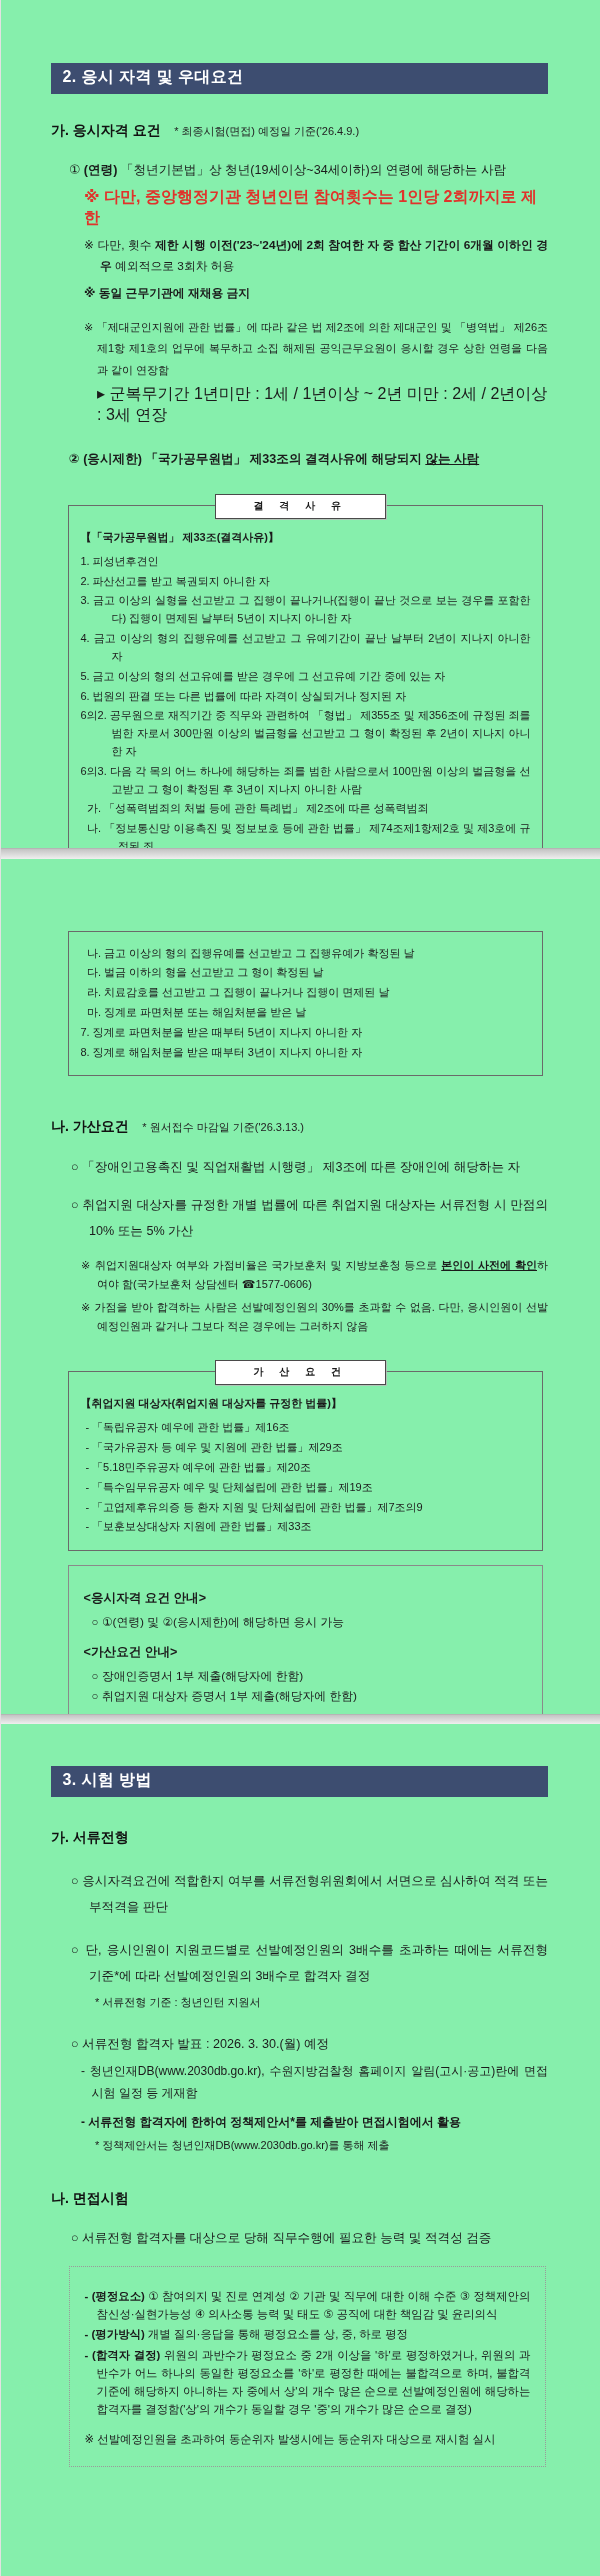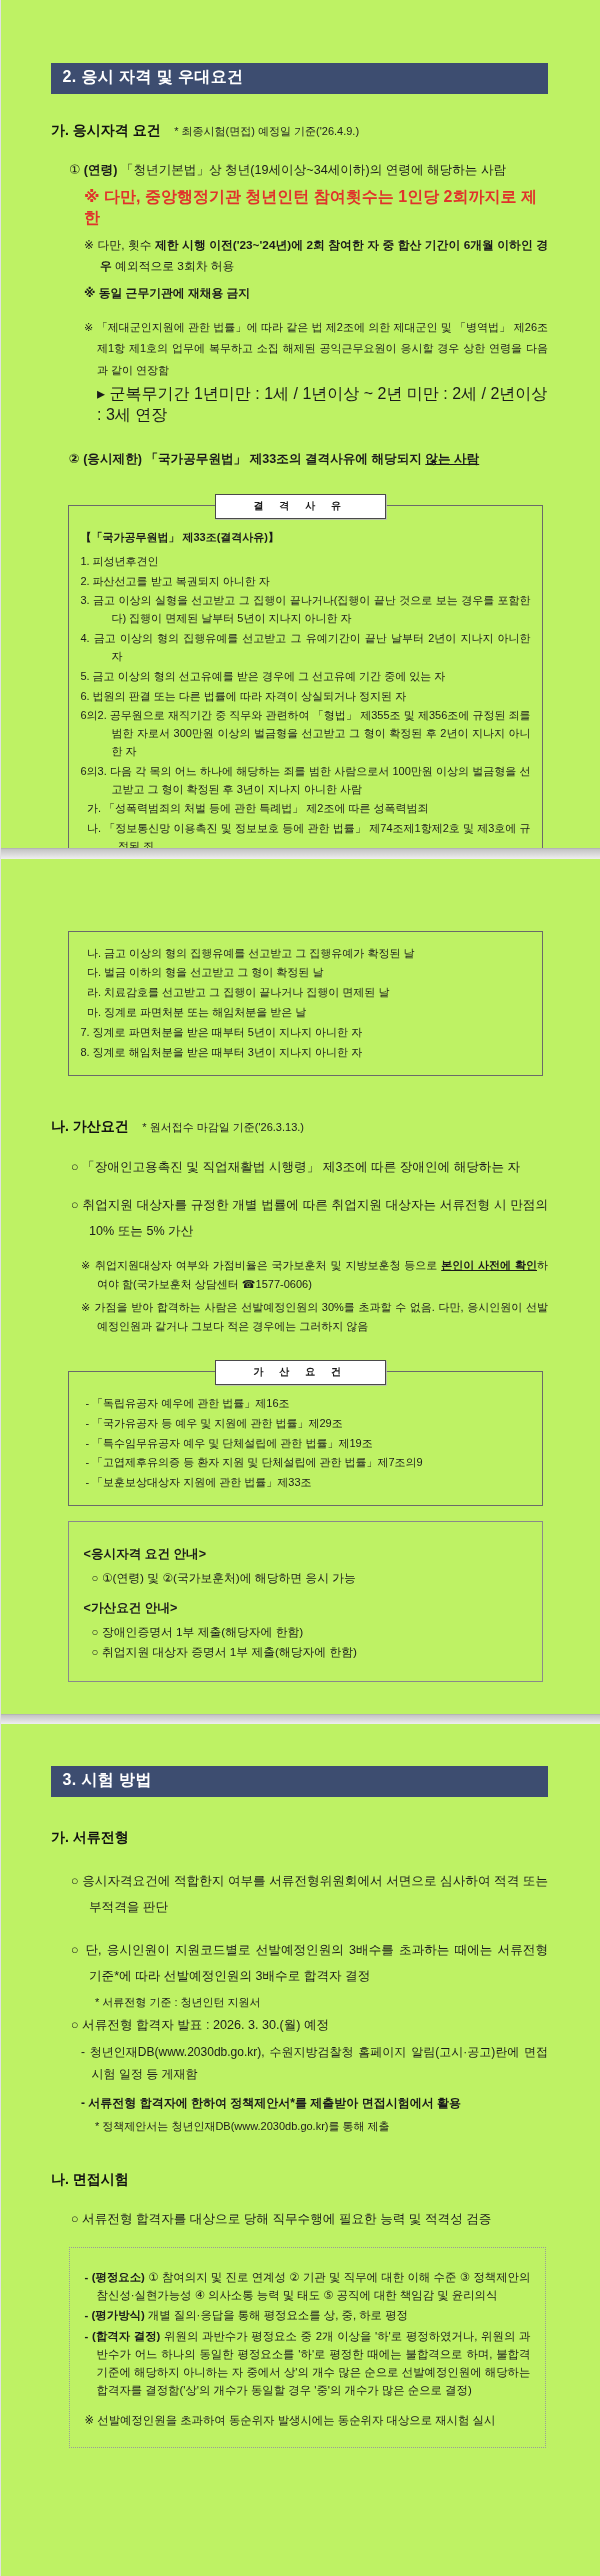--- a/index.html
+++ b/index.html
@@ -1,17 +1,17 @@
 <!DOCTYPE html>
 <html lang="ko" style="font-size:13px"><head>
 <meta charset="utf-8">
 <style>
   html,body { margin:0; padding:0; background:#ffffff; }
   body { font-family:"Liberation Sans","DejaVu Sans",sans-serif; color:#1b1b1b; }
-  .doc { width:601px; margin:0 auto; background:#bef264; box-sizing:border-box;
+  .doc { width:601px; margin:0 auto; background:#86efac; box-sizing:border-box;
          border-left:1.6px solid #e2e2e2; border-right:1.6px solid #e2e2e2; }
   .page { position:relative; overflow:hidden; box-sizing:border-box; }
   .gap  { height:10.6px; background:linear-gradient(#c3c3c3,#efefef); border-top:0.8px solid #b5b5b5; box-sizing:border-box; }
 
   .secbar { margin:0 52px 0 50px; background:#3d4d70; color:#fff; font-size:16px;
             font-weight:bold; padding:4px 11.4px 5.7px; letter-spacing:0.4px; }
 
   .h-ga { margin:28px 49px 0 50px; font-size:14px; font-weight:bold; color:#111; }
   .h-ga .hnote { font-weight:normal; font-size:11px; color:#222; margin-left:9.7px; }
 
@@ -116,51 +116,53 @@
     </div>
 
     <p class="bullet">○ 「장애인고용촉진 및 직업재활법 시행령」 제3조에 따른 장애인에 해당하는 자</p>
     <p class="bullet bullet2" style="margin-top:14.6px;">○ 취업지원 대상자를 규정한 개별 법률에 따른 취업지원 대상자는 서류전형 시 만점의 10% 또는 5% 가산</p>
 
     <p class="note-blk" style="margin-left:80px; font-size:11px; margin-top:11.4px;"><span>※ 취업지원대상자 여부와 가점비율은 국가보훈처 및 지방보훈청 등으로 </span><span class="note-bold u">본인이 사전에 확인</span><span>하여야 함(국가보훈처 상담센터 ☎1577-0606)</span></p>
     <p class="note-blk" style="margin-left:80px; font-size:11px; margin-top:3.2px;">※ 가점을 받아 합격하는 사람은 선발예정인원의 30%를 초과할 수 없음. 다만, 응시인원이 선발예정인원과 같거나 그보다 적은 경우에는 그러하지 않음</p>
 
     <div class="box-title">가 산 요 건</div>
     <div class="law-box">
+      <p class="lt">【취업지원 대상자(취업지원 대상자를 규정한 법률)】</p>
       <p style="padding-left:13px; text-indent:-8px;">- 「독립유공자 예우에 관한 법률」제16조</p>
       <p style="padding-left:13px; text-indent:-8px;">- 「국가유공자 등 예우 및 지원에 관한 법률」제29조</p>
+      <p style="padding-left:13px; text-indent:-8px;">- 「5.18민주유공자 예우에 관한 법률」제20조</p>
       <p style="padding-left:13px; text-indent:-8px;">- 「특수임무유공자 예우 및 단체설립에 관한 법률」제19조</p>
       <p style="padding-left:13px; text-indent:-8px;">- 「고엽제후유의증 등 환자 지원 및 단체설립에 관한 법률」제7조의9</p>
       <p style="padding-left:13px; text-indent:-8px;">- 「보훈보상대상자 지원에 관한 법률」제33조</p>
     </div>
 
     <div class="info-box">
       <p class="it">&lt;응시자격 요건 안내&gt;</p>
-      <p class="ii">○ ①(연령) 및 ②(국가보훈처)에 해당하면 응시 가능</p>
+      <p class="ii">○ ①(연령) 및 ②(응시제한)에 해당하면 응시 가능</p>
       <p class="it" style="margin-top:13px;">&lt;가산요건 안내&gt;</p>
       <p class="ii">○ 장애인증명서 1부 제출(해당자에 한함)</p>
       <p class="ii">○ 취업지원 대상자 증명서 1부 제출(해당자에 한함)</p>
     </div>
   </section>
 
   <div class="gap"></div>
 
   <section class="page" style="height:852px; padding-top:42px;">
 
     <div class="secbar">
       <span>3. 시험 방법</span>
     </div>
 
     <div class="h-ga" style="margin-top:32px;">가. 서류전형</div>
 
     <p class="bullet bullet2">○ 응시자격요건에 적합한지 여부를 서류전형위원회에서 서면으로 심사하여 적격 또는 부적격을 판단</p>
     <p class="bullet bullet2" style="margin-top:16px;">○ 단, 응시인원이 지원코드별로 선발예정인원의 3배수를 초과하는 때에는 서류전형 기준*에 따라 선발예정인원의 3배수로 합격자 결정</p>
     <p class="star-sm">* 서류전형 기준 : 청년인턴 지원서</p>
 
-    <p class="bullet" style="margin-top:5px;">○ 서류전형 합격자 발표 : 2026. 3. 30.(월) 예정</p>
+    <p class="bullet" style="margin-top:24px;">○ 서류전형 합격자 발표 : 2026. 3. 30.(월) 예정</p>
     <p class="dash">- 청년인재DB(www.2030db.go.kr), 수원지방검찰청 홈페이지 알림(고시·공고)란에 면접시험 일정 등 게재함</p>
     <p class="dash bold">- 서류전형 합격자에 한하여 정책제안서*를 제출받아 면접시험에서 활용</p>
     <p class="star-sm">* 정책제안서는 청년인재DB(www.2030db.go.kr)를 통해 제출</p>
 
     <div class="h-ga" style="margin-top:37px;">나. 면접시험</div>
 
     <p class="bullet" style="margin-top:19.5px;">○ 서류전형 합격자를 대상으로 당해 직무수행에 필요한 능력 및 적격성 검증</p>
 
     <div class="dot-box">
       <p><b>- (평정요소)</b><span> ① 참여의지 및 진로 연계성 ② 기관 및 직무에 대한 이해 수준 ③ 정책제안의 참신성·실현가능성 ④ 의사소통 능력 및 태도 ⑤ 공직에 대한 책임감 및 윤리의식</span></p>

